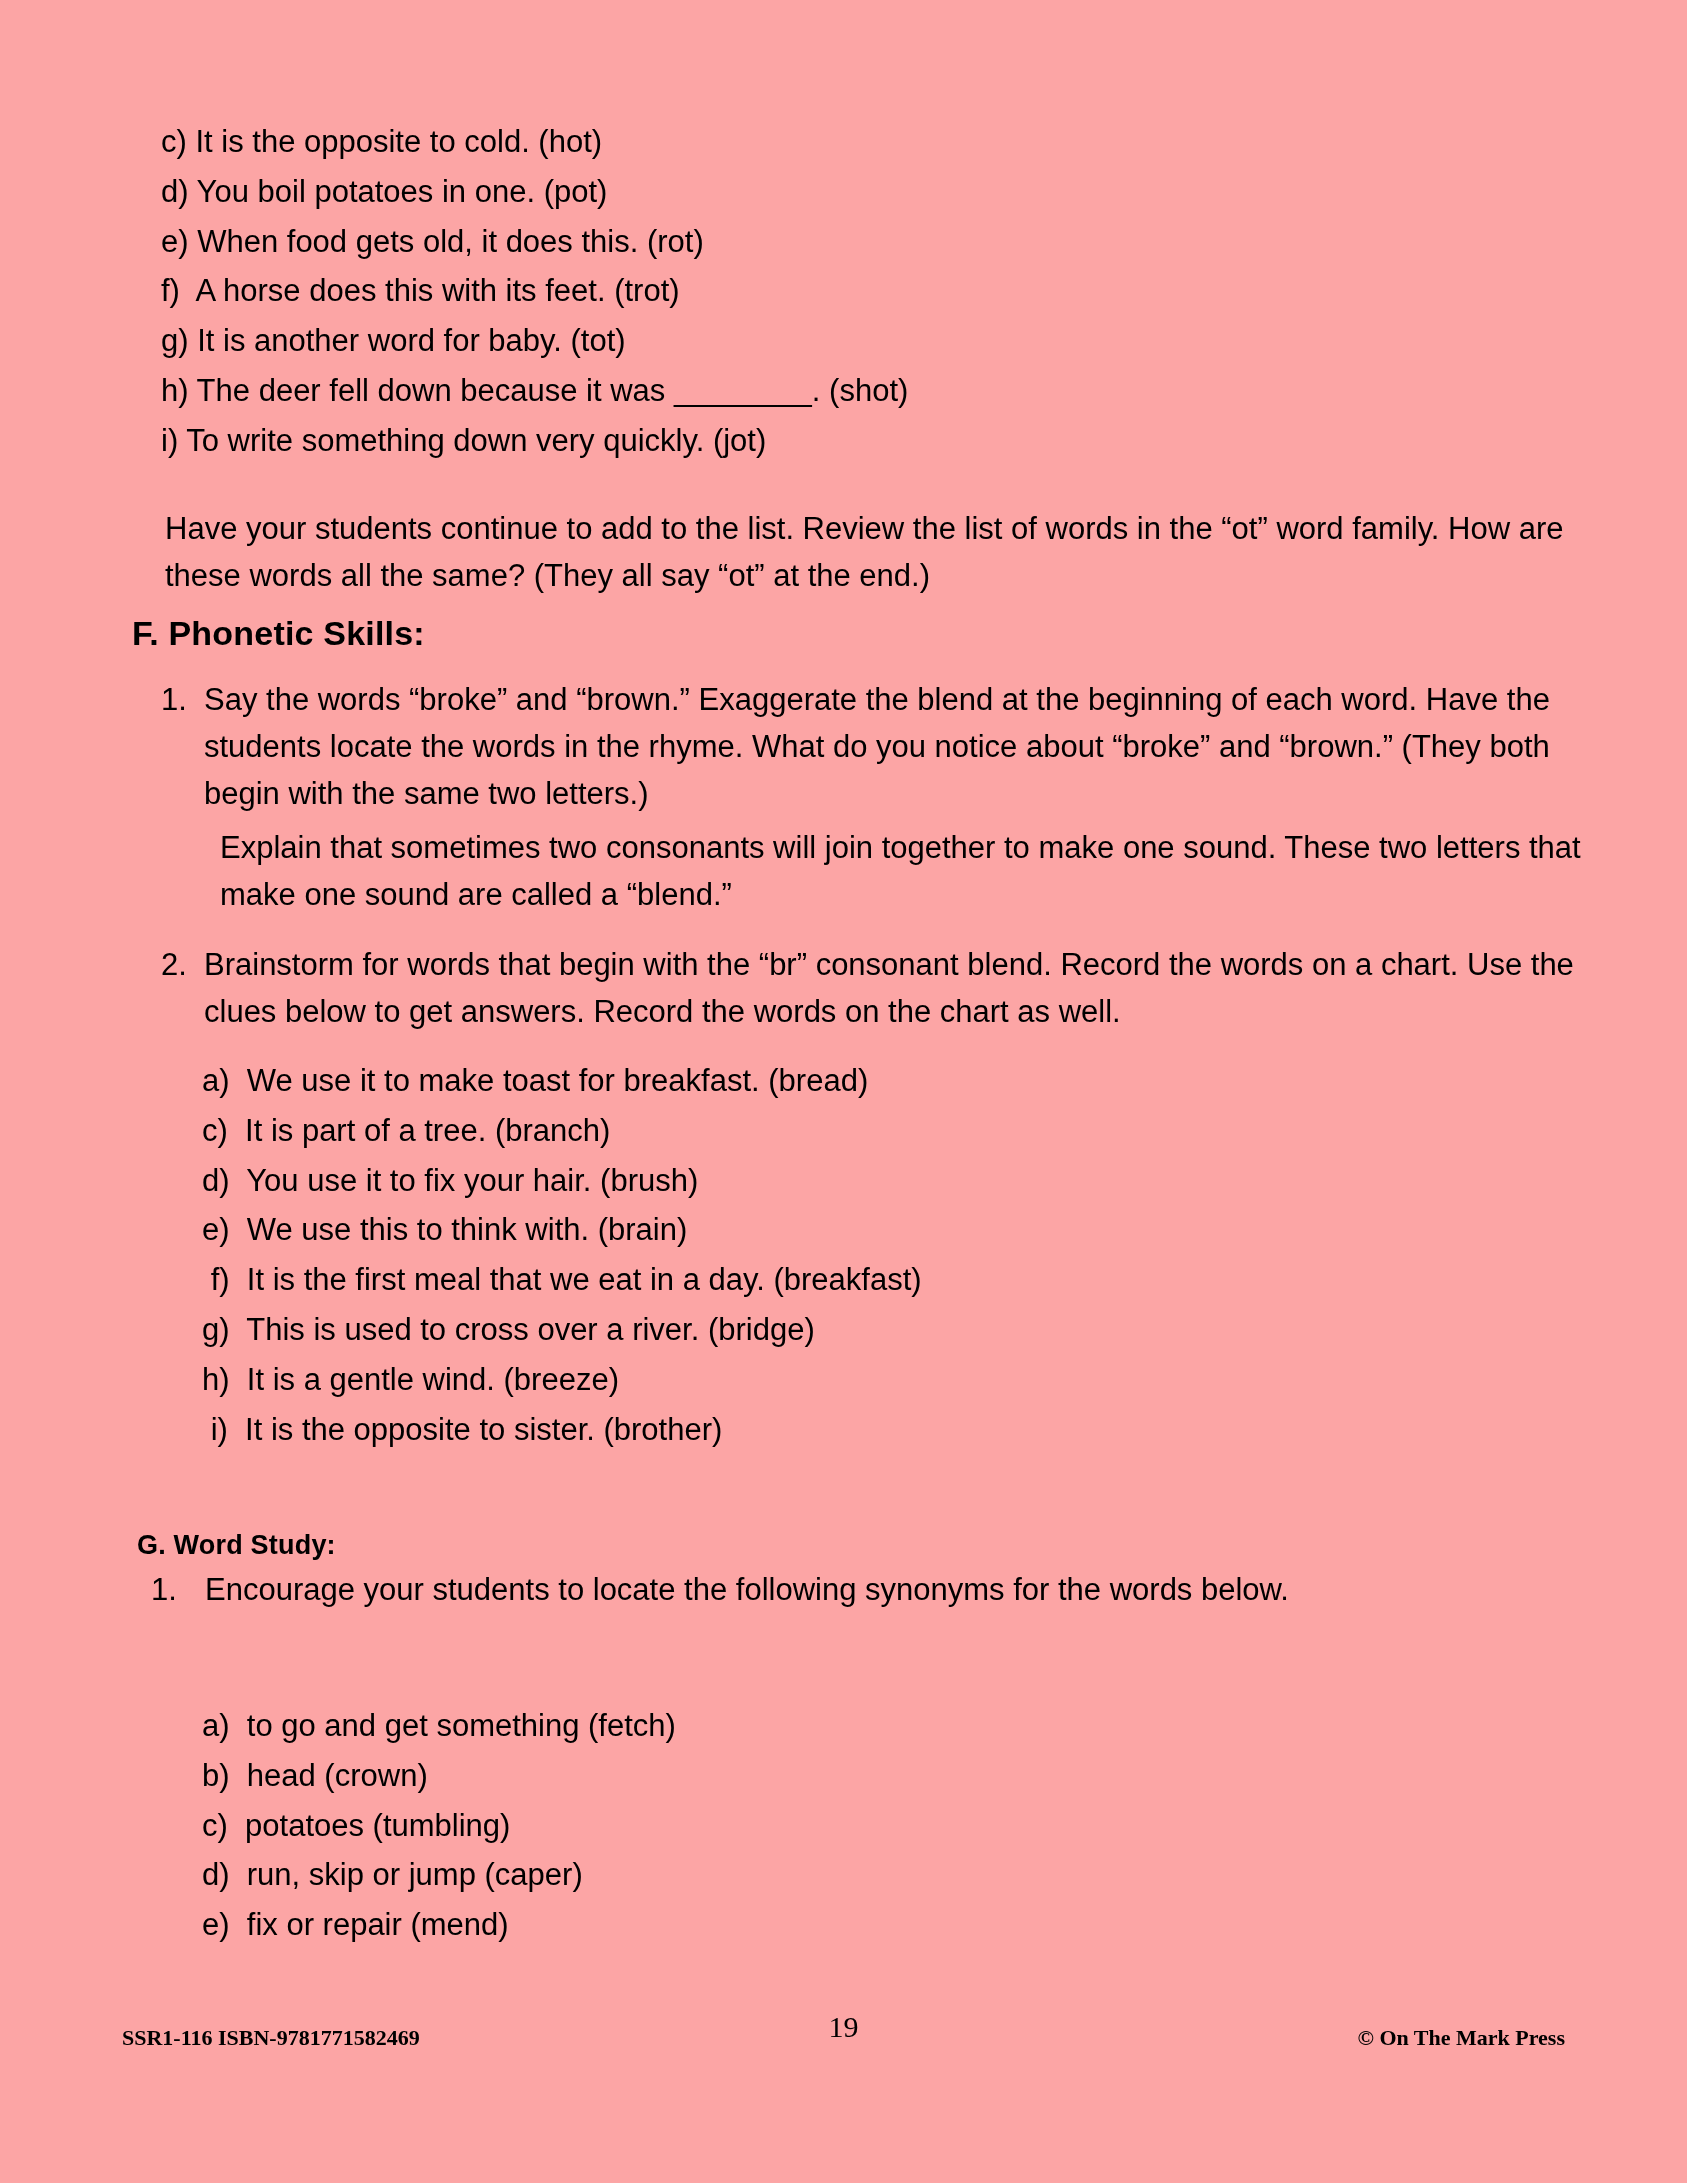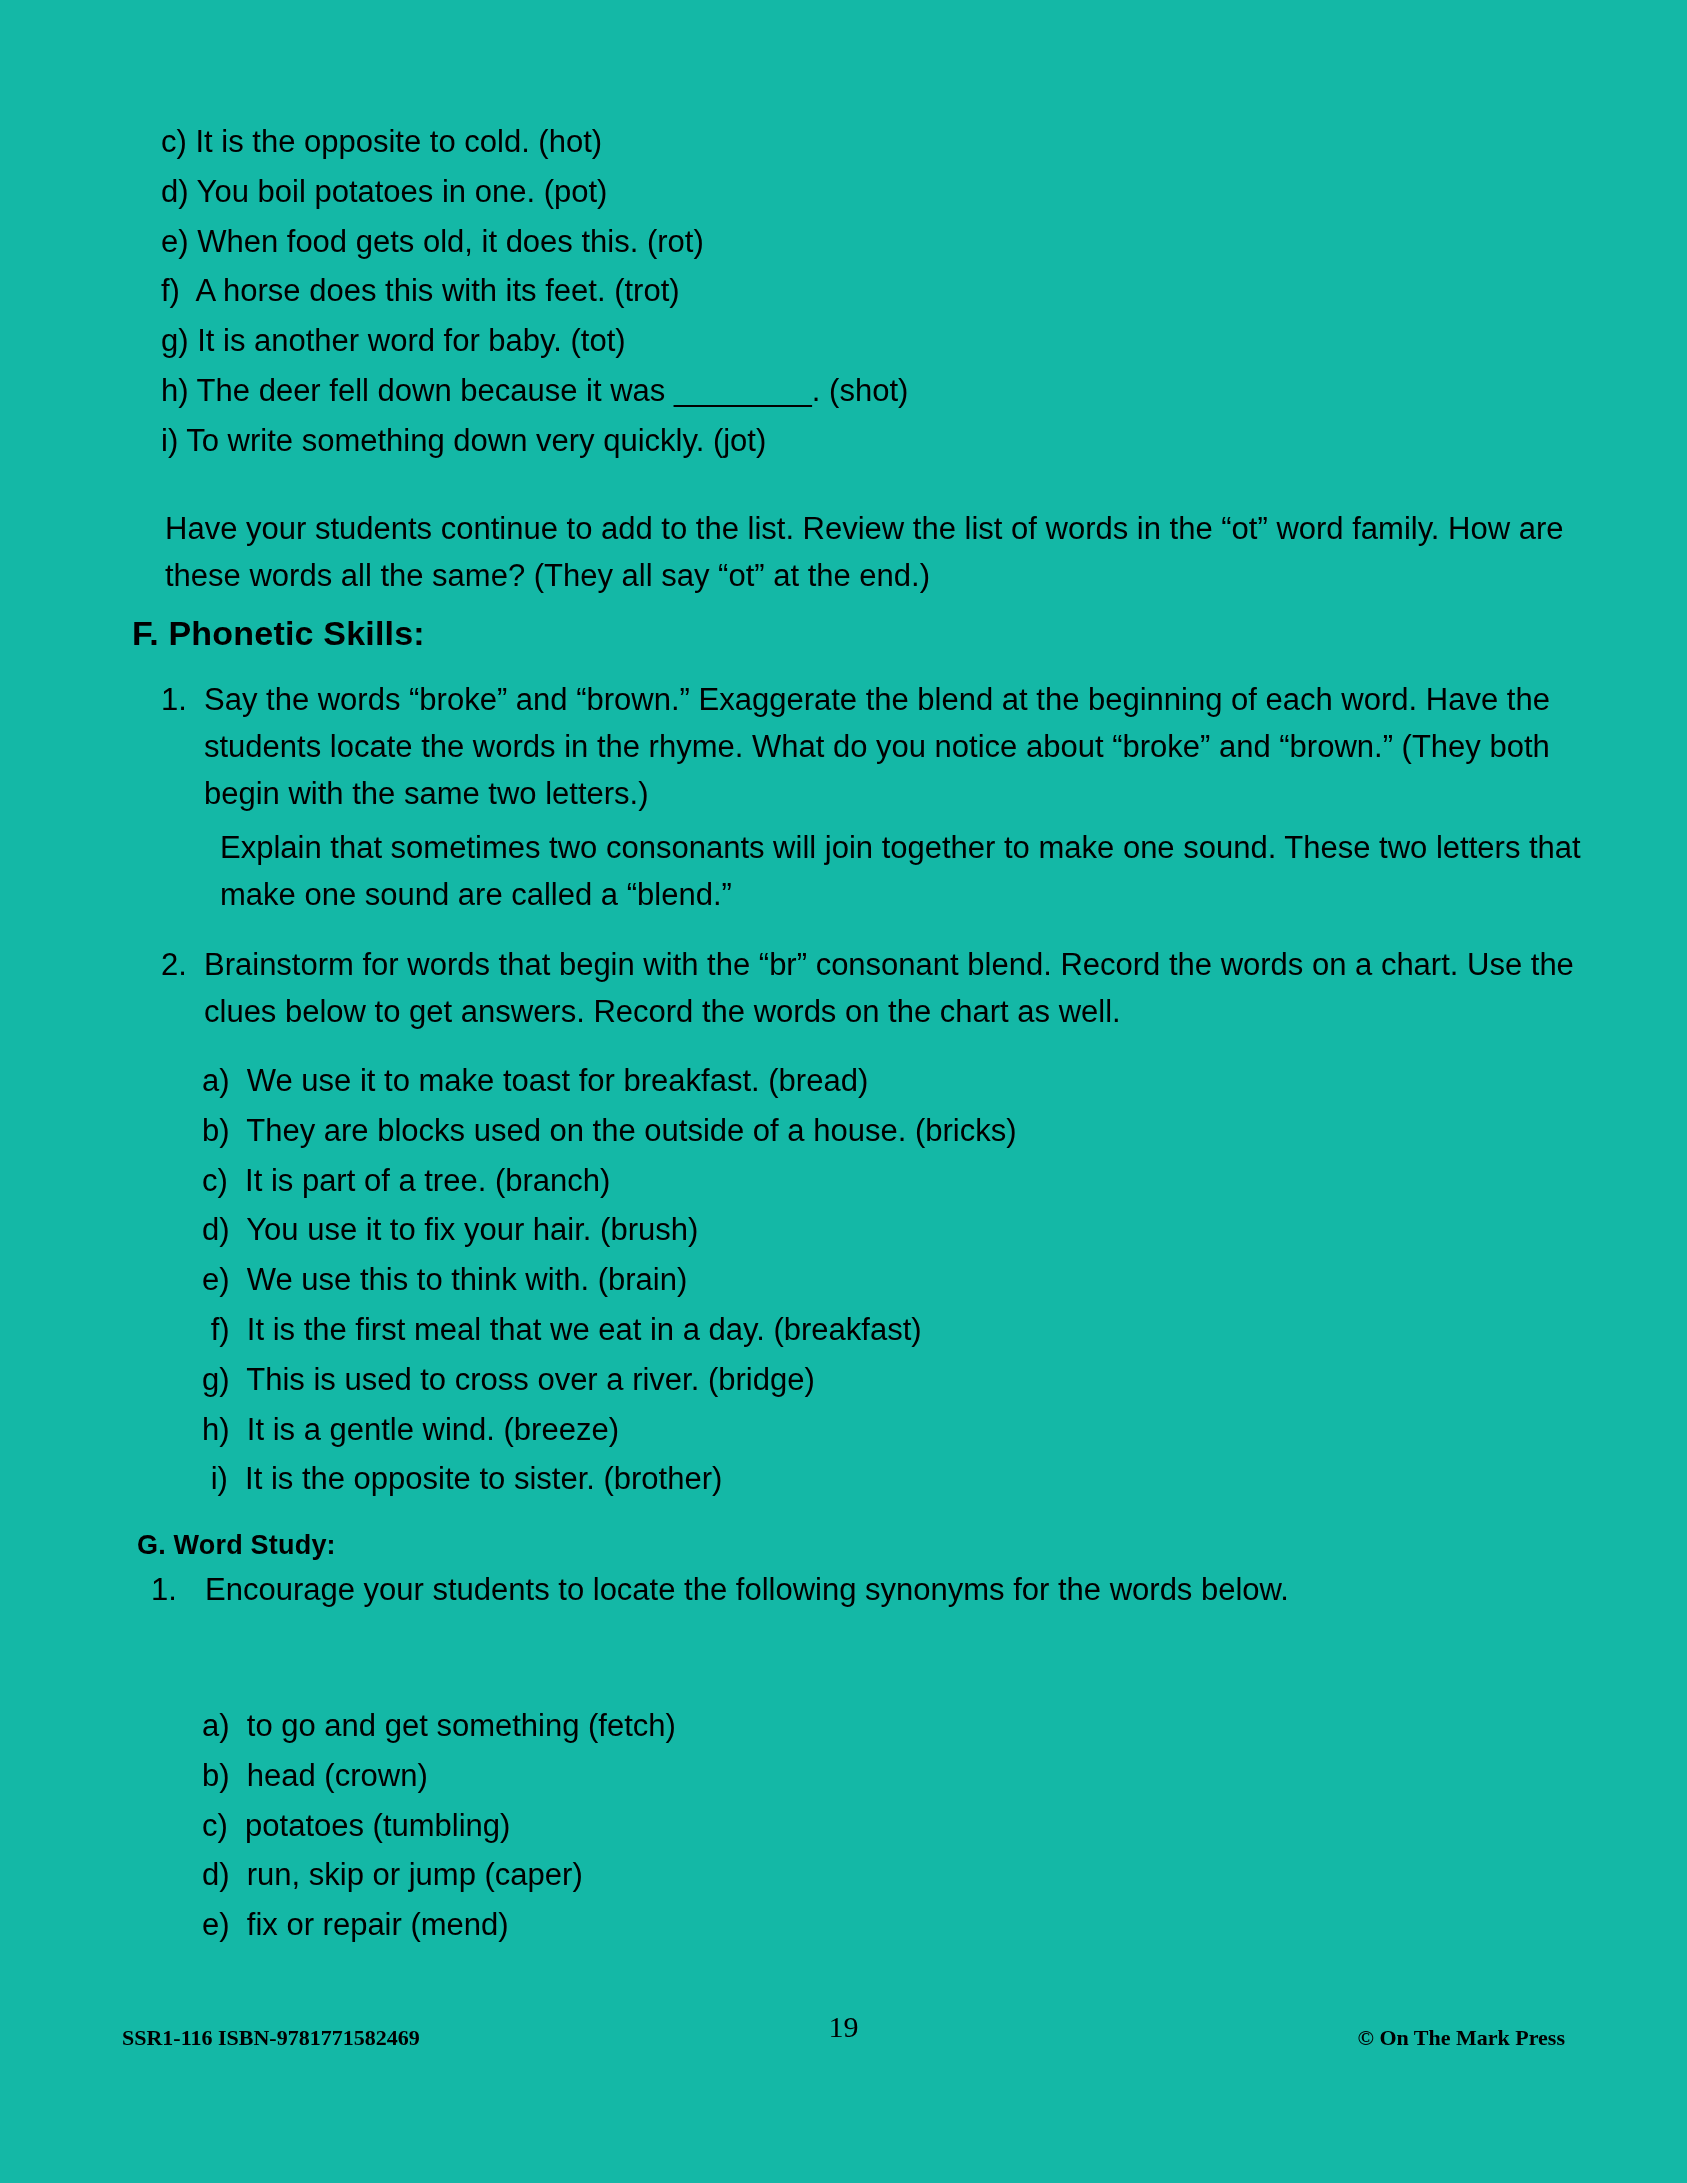--- a/index.html
+++ b/index.html
@@ -9,21 +9,21 @@
     background: #ffffff;
   }
   body {
     font-family: "Liberation Sans", sans-serif;
     color: #000000;
   }
   .page {
     position: relative;
     width: 1687px;
     height: 2183px;
-    background: #14b8a6;
+    background: #fca5a5;
     margin: 0 auto;
     overflow: hidden;
     box-sizing: border-box;
   }
   .content {
     position: absolute;
     left: 0;
     top: 0;
     width: 1687px;
   }
@@ -187,21 +187,20 @@
       <p class="para">Explain that sometimes two consonants will join together to make one sound. These two letters that make one sound are called a “blend.”</p>
     </div>
 
     <div class="blk" id="ps-item2">
       <span class="para num">2.</span>
       <p class="para body">Brainstorm for words that begin with the “br” consonant blend. Record the words on a chart. Use the clues below to get answers. Record the words on the chart as well.</p>
     </div>
 
     <div class="blk" id="br-list">
       <p class="clue-line">a)  We use it to make toast for breakfast. (bread)</p>
-      <p class="clue-line">b)  They are blocks used on the outside of a house. (bricks)</p>
       <p class="clue-line">c)  It is part of a tree. (branch)</p>
       <p class="clue-line">d)  You use it to fix your hair. (brush)</p>
       <p class="clue-line">e)  We use this to think with. (brain)</p>
       <p class="clue-line"> f)  It is the first meal that we eat in a day. (breakfast)</p>
       <p class="clue-line">g)  This is used to cross over a river. (bridge)</p>
       <p class="clue-line">h)  It is a gentle wind. (breeze)</p>
       <p class="clue-line"> i)  It is the opposite to sister. (brother)</p>
     </div>
 
     <div class="blk" id="g-heading">

